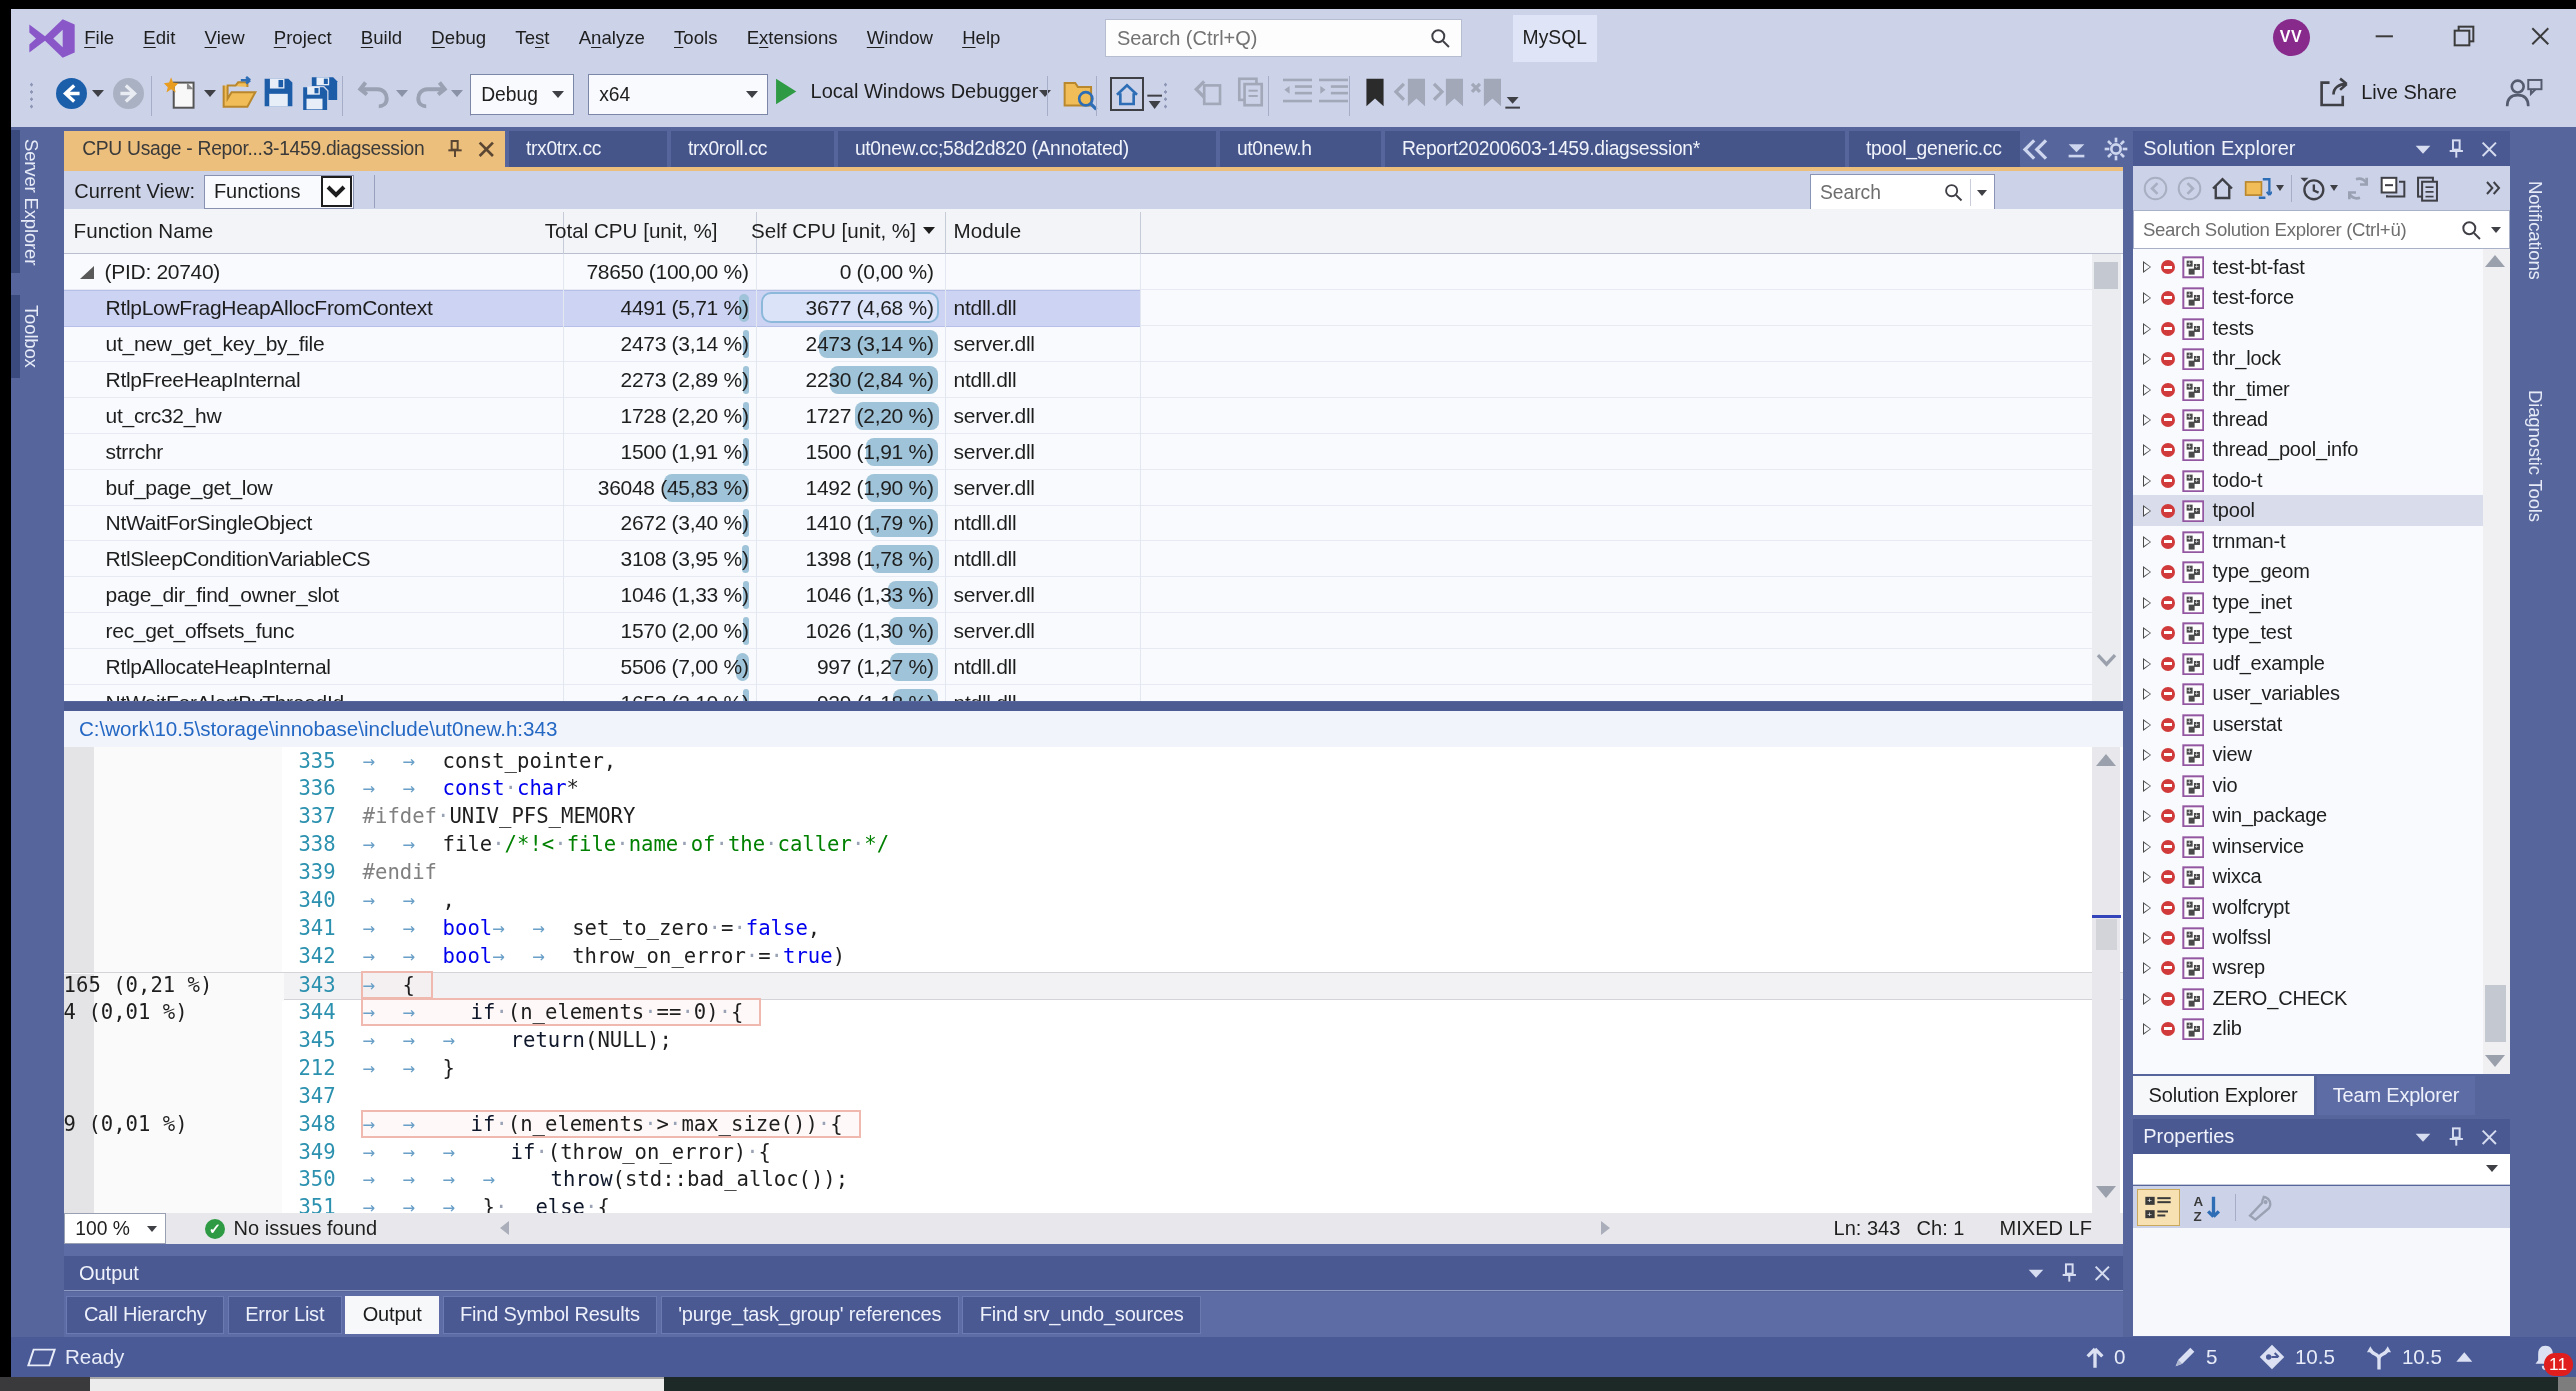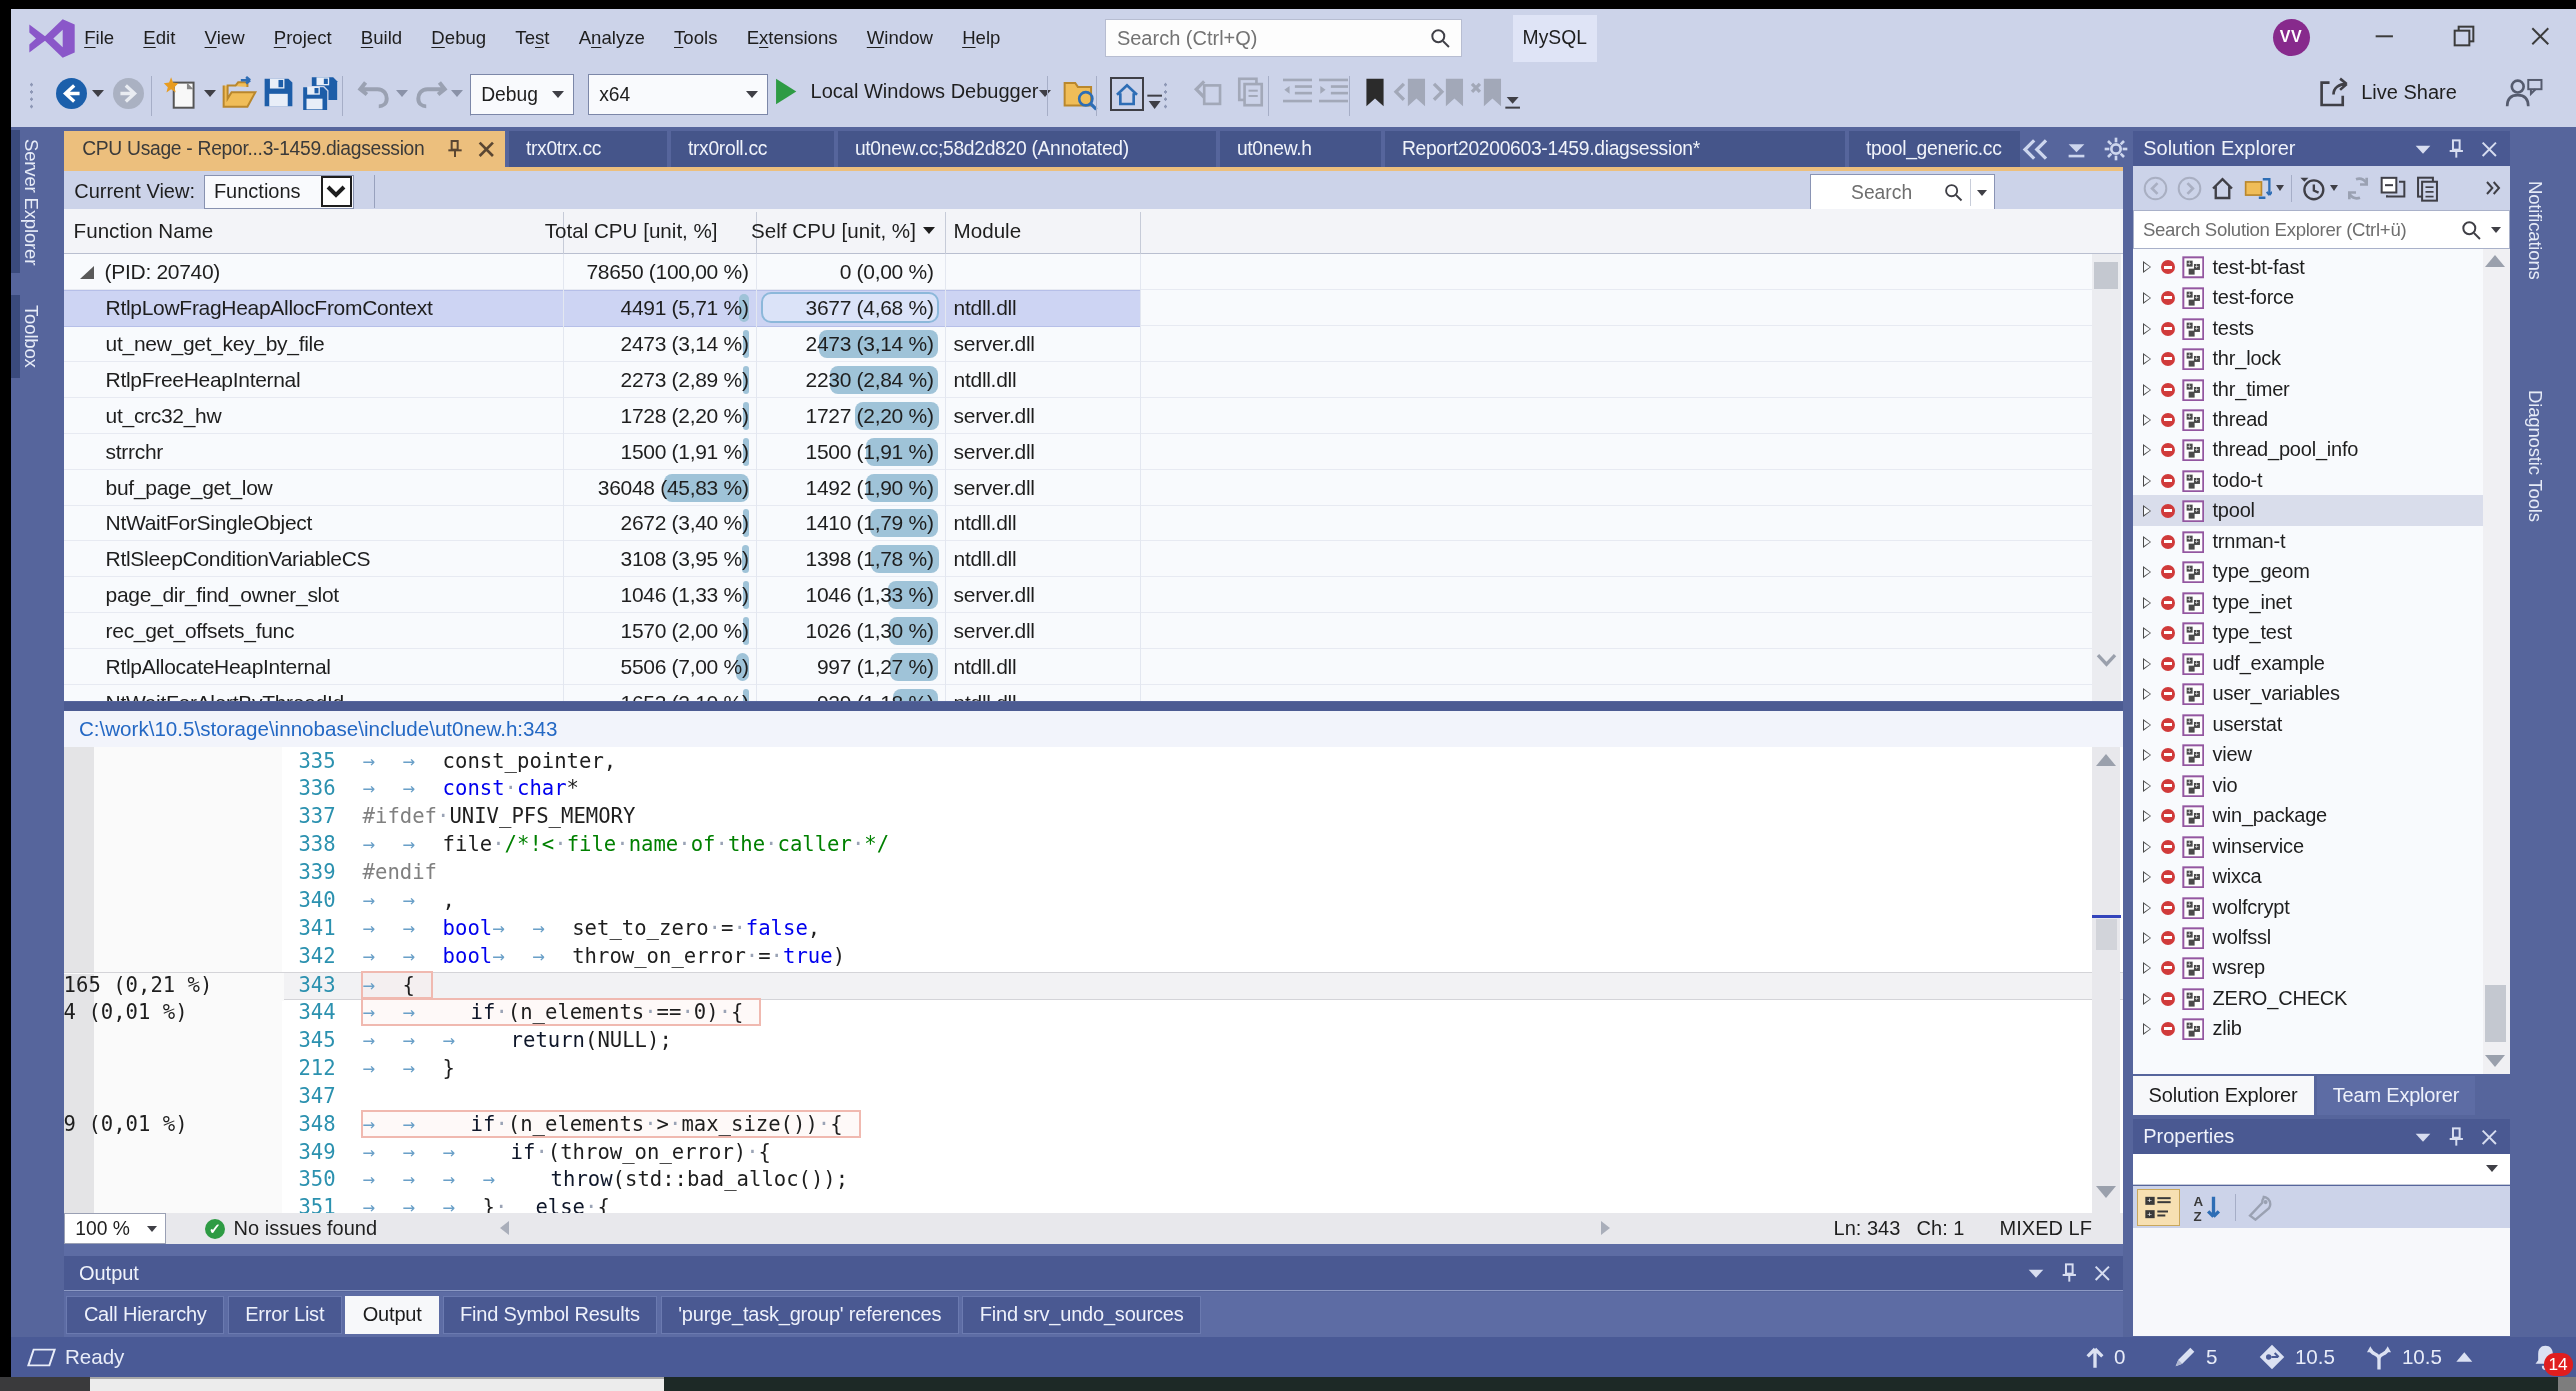--- a/index.html
+++ b/index.html
@@ -42,21 +42,21 @@
   .dtab.active { background:#ecbf7d; color:#3a3a3a; }
   #tab-underline { left:53px; top:158px; width:2059px; height:4px; background:#ecbf7d; }
   .tabbar-icons { color:#cdd6ee; font-size:22.6px; display:flex; gap:17.3px; align-items:center; }
 
   
   #cpu-toolbar { left:53px; top:162px; width:2059px; height:38px; background:#ccd3e9; }
   #cv-label { left:10.6px; top:0; height:41px; display:flex; align-items:center; font-size:20px; }
   #cv-combo { left:140px; top:3.3px; width:150px; height:34px; background:#f9fafd; border:0.7px solid #8892b0; display:flex; align-items:center; }
   #cv-combo .cval { flex:1; font-size:20px; padding-left:9.3px; }
   #cv-btn { width:31px; height:31px; border:2px solid #1e1e1e; background:#fff; display:flex; align-items:center; justify-content:center; margin-right:0.7px; }
-  #cpu-search { left:1746px; top:2.7px; width:185px; height:38px; background:#fff; border:0.7px solid #8a94b4; display:flex; align-items:center;text-align:center; }
+  #cpu-search { left:1746px; top:2.7px; width:185px; height:38px; background:#fff; border:0.7px solid #8a94b4; display:flex; align-items:center; }
   #cpu-search .ph { flex:1; font-size:19.3px; color:#6e6e6e; padding-left:9.3px; }
 
   #cpu-table { left:53px; top:200px; width:2059px; height:492px; background:#f8fafd; overflow:hidden; }
   #cpu-header { left:0; top:0; width:2059px; height:45px; background:#f3f4f8; border-bottom:1.3px solid #b9bfd0; font-size:20.6px; }
   .hsep { top:2.7px; width:1.3px; height:42px; background:#c6cbd8; }
   .vsep { top:45px; width:1.3px; height:448px; background:#e3e7f0; }
   #cpu-rows { left:0; top:45px; width:2059px; }
   .crow { position:absolute; width:2028px; height:36px; border-bottom:0.7px solid #e7eaf2; font-size:21px; letter-spacing:-0.3px; }
   .selband { position:absolute; left:0; top:-0.7px; width:1076px; height:37px; background:#cdd4f3; border-top:0.7px solid #b6bfe8; border-bottom:0.7px solid #b6bfe8; }
   .cbar { position:absolute; top:4px; height:28px; border-radius:8px; background:#9fc3d8; }
@@ -854,21 +854,21 @@
       <span>10.5</span>
       <svg width="18.6" height="12" viewBox="0 0 28 18" style="margin-left:4px">
             <polygon points="14,2 26,16 2,16" fill="#dbe1f2"></polygon>
           </svg>
     </div>
     <div class="sb-item" style="left:2521px">
       <svg width="27" height="28" viewBox="0 0 40 42">
             <path d="M20 4 C13 4 9 9 9 16 L9 26 L5 31 L35 31 L31 26 L31 16 C31 9 27 4 20 4 Z" fill="#dbe1f2"></path>
             <path d="M16 34 C16 37 18 39 20 39 C22 39 24 37 24 34" fill="none" stroke="#dbe1f2" stroke-width="3"></path>
           </svg>
-      <span style="position:absolute;left:12px;top:16px;min-width:29px;height:22.6px;border-radius:11.3px;background:#e01e1e;color:#fff;font-size:17.3px;display:flex;align-items:center;justify-content:center">14</span>
+      <span style="position:absolute;left:12px;top:16px;min-width:29px;height:22.6px;border-radius:11.3px;background:#e01e1e;color:#fff;font-size:17.3px;display:flex;align-items:center;justify-content:center">11</span>
     </div>
   </div>
 
   <div id="se-panel" class="abs">
     <div class="ptitle" style="top:0">
       <span class="t">Solution Explorer</span>
       <div class="ptitle-icons">
         <svg width="20" height="20" viewBox="0 0 30 30">
               <polygon points="4,10 26,10 15,22" fill="#d7ddf0"></polygon>
             </svg>

